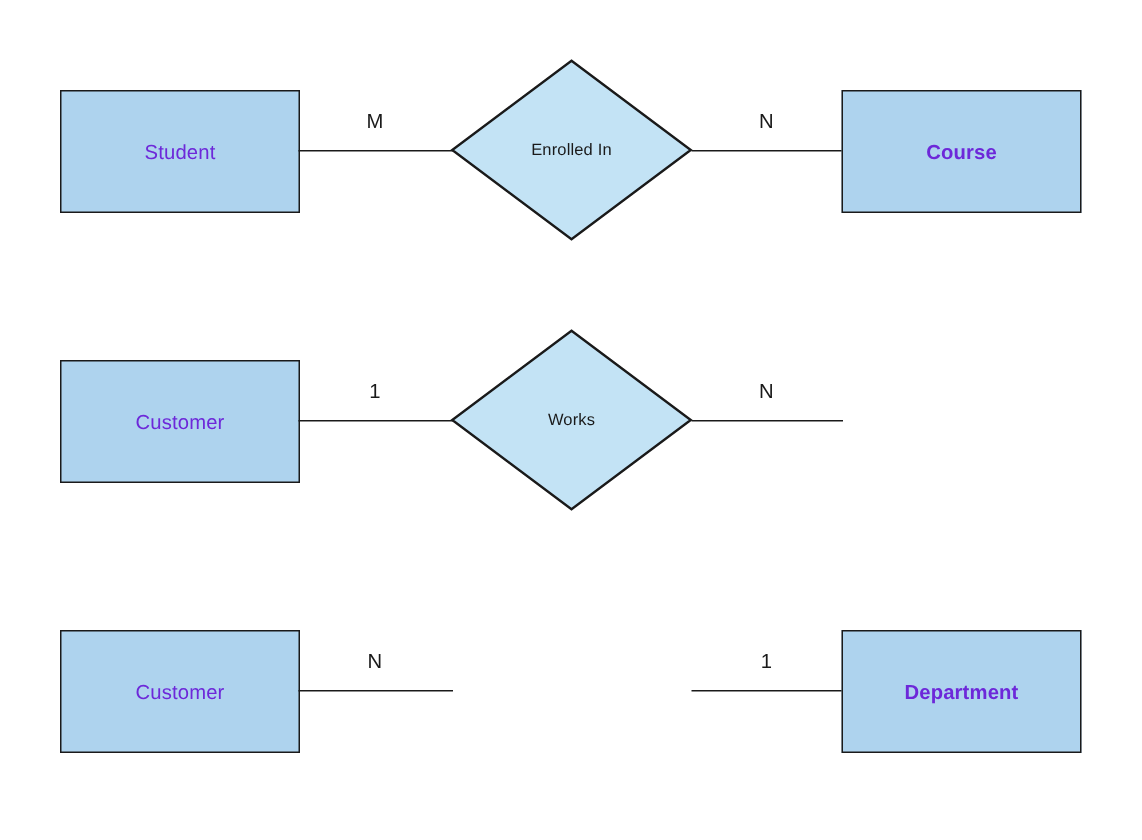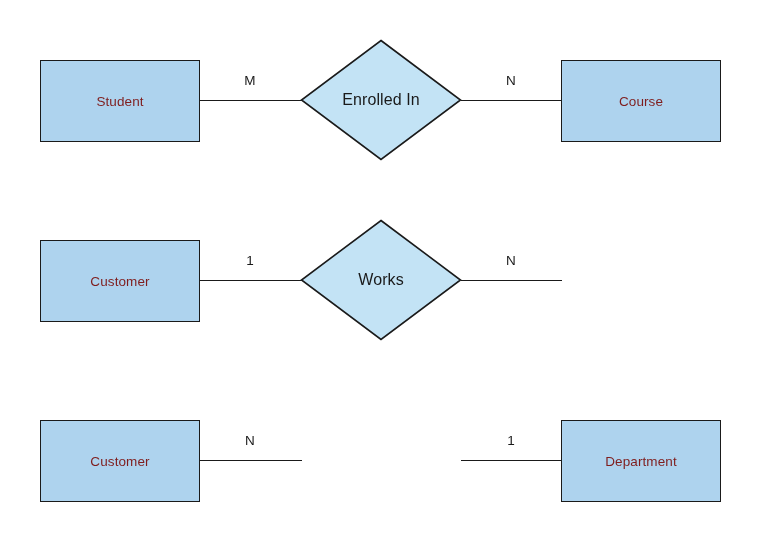--- a/index.html
+++ b/index.html
@@ -60,25 +60,25 @@
     width: 158px;
     height: 80px;
     background: #aed3ee;
     border: 1.5px solid #1a1a1a;
     box-sizing: content-box;
     display: flex;
     align-items: center;
     justify-content: center;
   }
   .entity.left  { left: 40px; }
-  .entity.right { left: 561px; }
+  .entity.right { left: 561px; font-weight: bold; }
 
   .entity-label {
     font-size: 13.5px;
-    color: #7f1d1d;
+    color: #6d28d9;
     letter-spacing: 0.1px;
     text-align: center;
     padding: 0 6px;
   }
 
   
   .relationship {
     position: absolute;
     left: 300px;
     top: 28px;
@@ -91,21 +91,21 @@
     width: 100%;
     height: 100%;
     display: block;
   }
   .relationship-label {
     position: absolute;
     inset: 0;
     display: flex;
     align-items: center;
     justify-content: center;
-    font-size: 16px;
+    font-size: 11px;
     color: #1a1a1a;
     letter-spacing: 0.1px;
     text-align: center;
     pointer-events: none;
   }
 </style>
 </head>
 <body>
 
 <div id="canvas">

